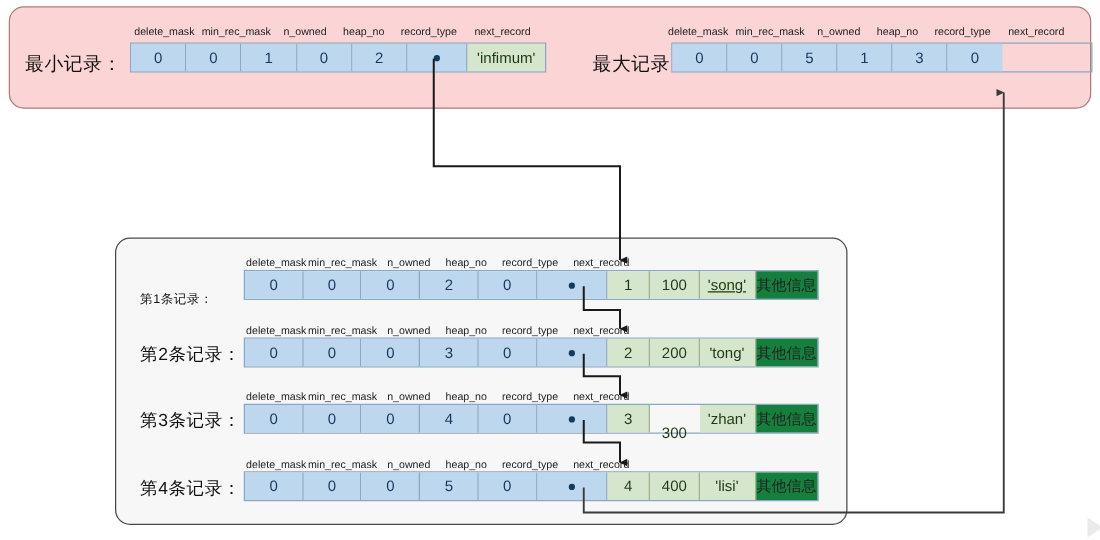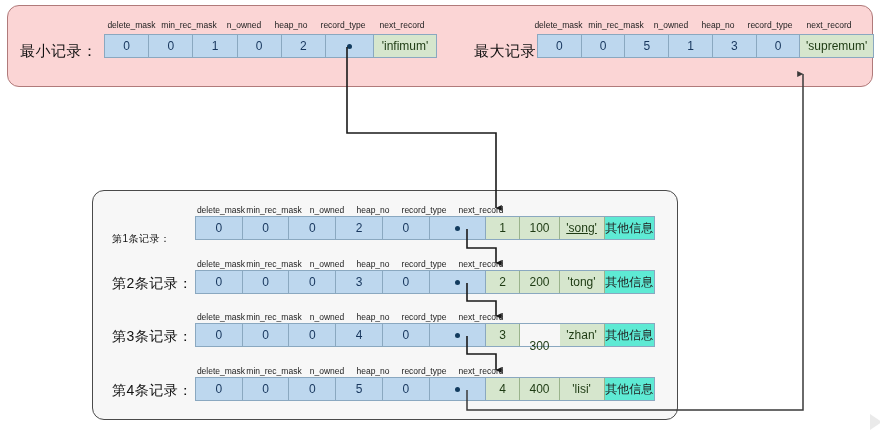--- a/index.html
+++ b/index.html
@@ -32,21 +32,21 @@
   
   .cells{position:absolute;display:flex;height:24px;box-sizing:border-box;
          border:1px solid #8aa8c0;}
   .cell{
     box-sizing:border-box;border-right:1px solid #8aa8c0;
     background:#bdd7ee;display:flex;align-items:center;justify-content:center;
     font-size:12px;color:#17365d;position:relative;
   }
   .cell:last-child{border-right:none;}
   .cell.green{background:#d6e6cd;color:#1d3a12;border-right:1px solid #9ab38c;}
-  .cell.gray{background:#5eead4;color:#222;border-right:none;}
+  .cell.gray{background:#15803d;color:#222;border-right:none;}
   .cell .dot{
     width:5px;height:5px;border-radius:50%;background:#123b5e;
   }
 
   
   .gray-panel{
     position:absolute;left:92px;top:190px;width:586px;height:230px;
     background:#f7f7f7;border:1.5px solid #4a4a4a;border-radius:12px;
     box-sizing:border-box;
   }
@@ -103,21 +103,20 @@
   <div class="hdr" style="left:740px;top:20px;width:60px;">record_type</div>
   <div class="hdr" style="left:798px;top:20px;width:62px;">next_record</div>
 
   <div class="cells" style="left:537px;top:34px;width:337px;">
     <div class="cell" style="width:44px;">0</div>
     <div class="cell" style="width:44px;">0</div>
     <div class="cell" style="width:44px;">5</div>
     <div class="cell" style="width:44px;">1</div>
     <div class="cell" style="width:44px;">3</div>
     <div class="cell" style="width:44px;">0</div>
-    <div class="cell green" style="width:73px;border-right:none;">'supremum'</div>
   </div>
 
   <div class="gray-panel"></div>
 
   <div class="row-label" style="left:112px;top:232px;font-size:10px;">第1条记录：</div>
   <div class="hdr" style="left:195px;top:205px;width:52px;">delete_mask</div>
   <div class="hdr" style="left:243px;top:205px;width:62px;">min_rec_mask</div>
   <div class="hdr" style="left:303px;top:205px;width:48px;">n_owned</div>
   <div class="hdr" style="left:349px;top:205px;width:48px;">heap_no</div>
   <div class="hdr" style="left:394px;top:205px;width:60px;">record_type</div>

